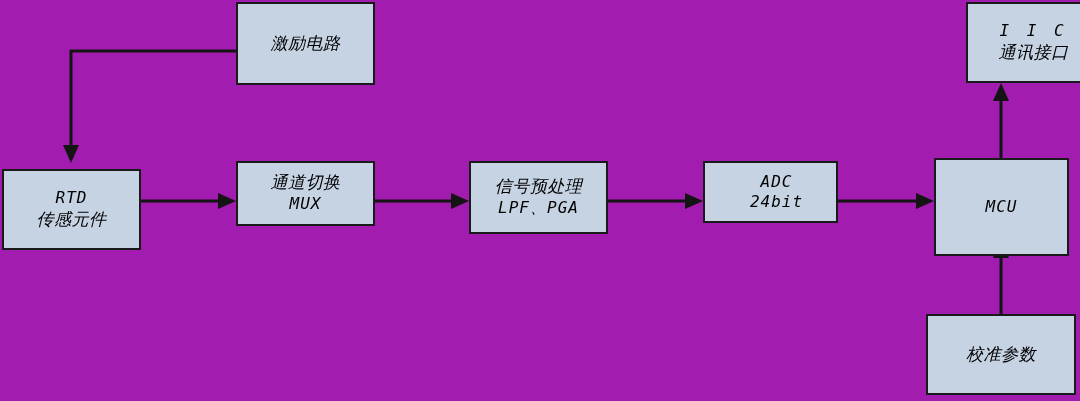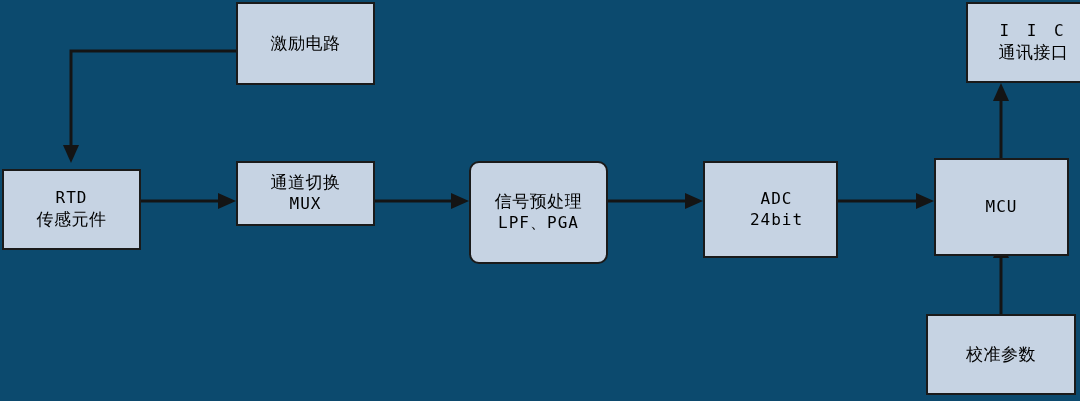--- a/index.html
+++ b/index.html
@@ -8,22 +8,23 @@
     padding: 0;
     background: #ffffff;
   }
   body {
     font-family: "Liberation Sans", "DejaVu Sans", sans-serif;
   }
   #diagram {
     position: relative;
     width: 1080px;
     height: 401px;
-    background: #0c4a6e;
+    background: #a21caf;
     overflow: hidden;
+    font-style: italic;
   }
   .node {
     position: absolute;
     box-sizing: border-box;
     background: #c6d3e3;
     border: 2px solid #1a1a1a;
     display: flex;
     flex-direction: column;
     align-items: center;
     justify-content: center;
@@ -113,26 +114,26 @@
   <div class="node" style="left:2px; top:169px; width:139px; height:81px;">
     <span class="line-lat">RTD</span>
     <span class="line-cn">传感元件</span>
   </div>
 
   <div class="node" style="left:236px; top:161px; width:139px; height:65px;">
     <span class="line-cn">通道切换</span>
     <span class="line-lat">MUX</span>
   </div>
 
-  <div class="node" style="left:469px; top:161px; width:139px; height:103px;border-radius:10px;">
+  <div class="node" style="left:469px; top:161px; width:139px; height:73px;">
     <span class="line-cn">信号预处理</span>
     <span class="line-lat">LPF、PGA</span>
   </div>
 
-  <div class="node" style="left:703px; top:161px; width:135px; height:97px;padding-left:12px;">
+  <div class="node" style="left:703px; top:161px; width:135px; height:62px;padding-left:12px;">
     <span class="line-lat">ADC</span>
     <span class="line-lat">24bit</span>
   </div>
 
   <div class="node" style="left:934px; top:158px; width:135px; height:98px;">
     <span class="line-lat">MCU</span>
   </div>
 
   <div class="node" style="left:966px; top:2px; width:135px; height:81px;">
     <span class="line-lat wide">I I C</span>

